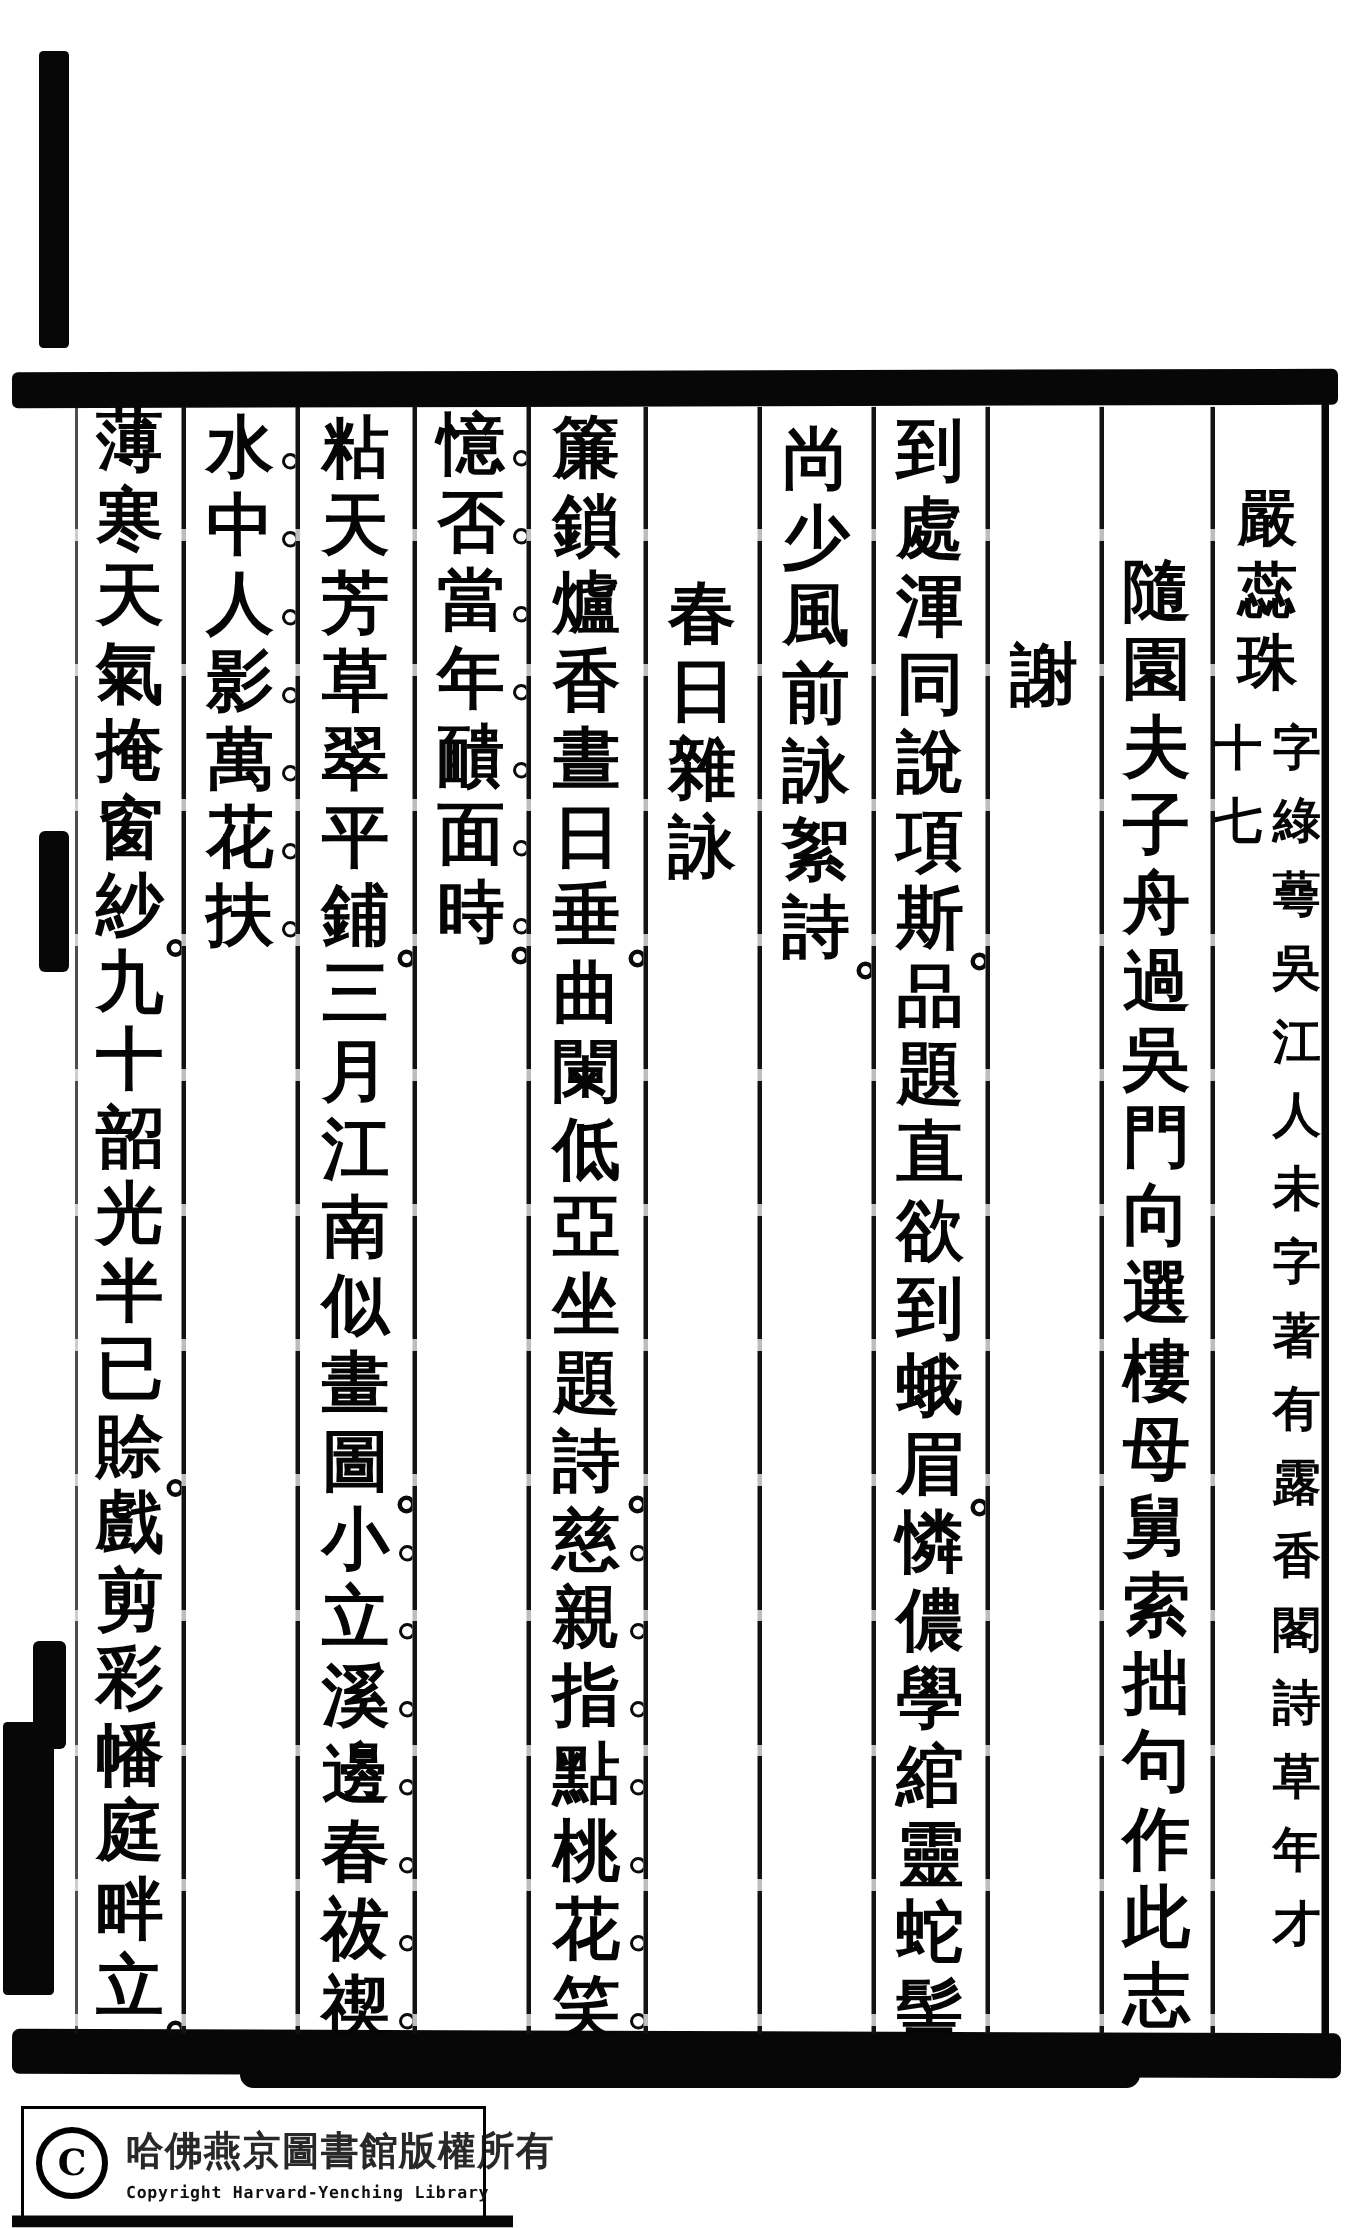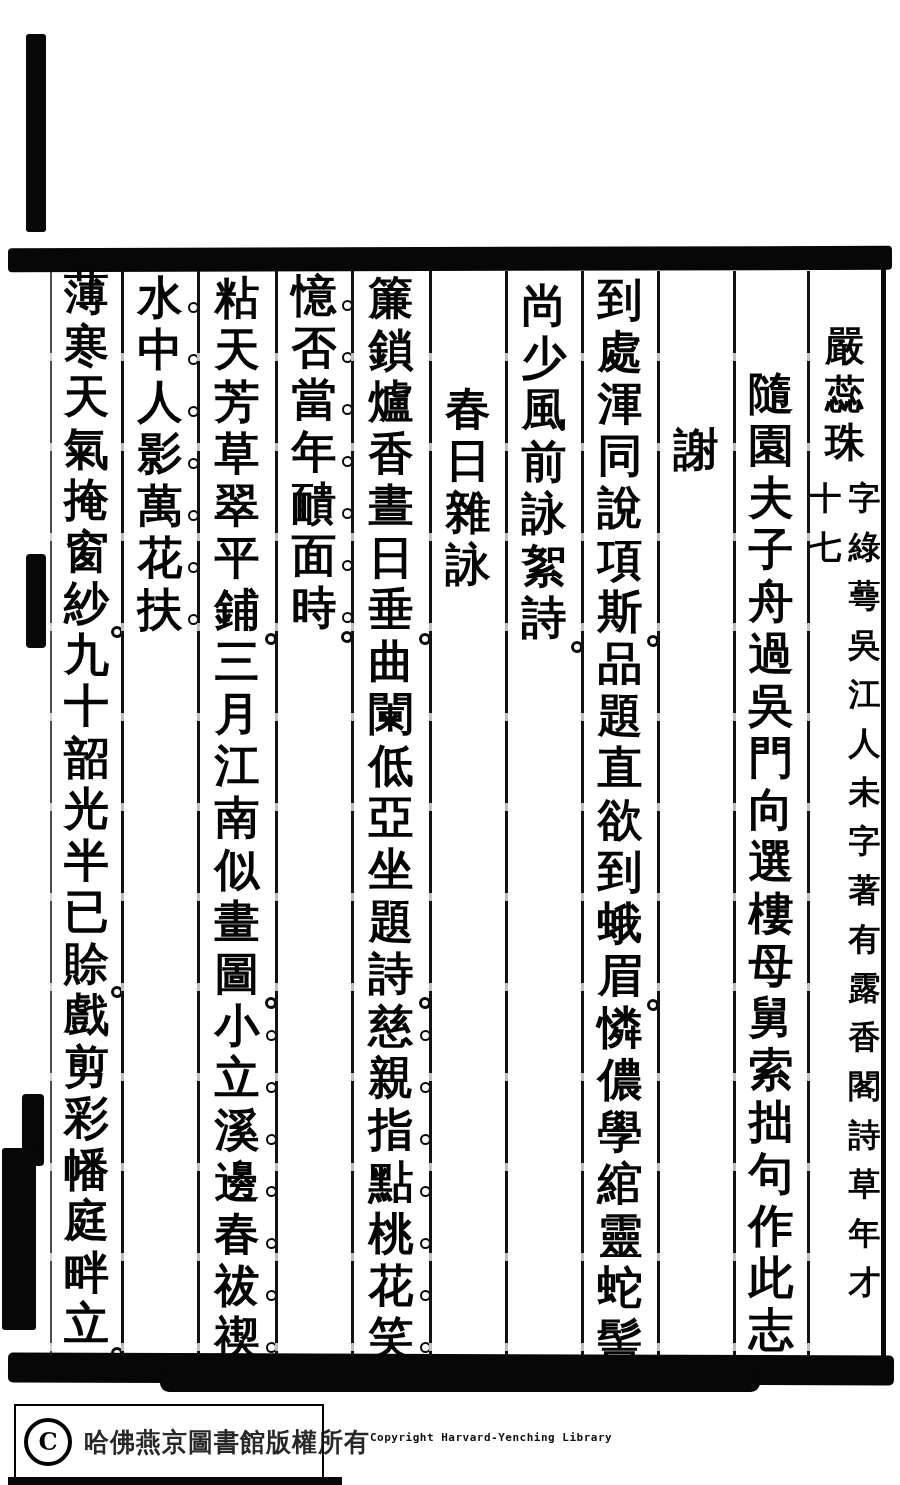--- a/index.html
+++ b/index.html
@@ -34,21 +34,21 @@
   .stamp{
     position:absolute;left:14px;top:1404px;width:310px;height:76px;
     border:2px solid #000;box-sizing:border-box;background:#fff;
     display:flex;align-items:center;padding:0 8px;gap:12px;
   }
   .stamp-circle{
     width:40px;height:40px;border:4px solid #000;border-radius:50%;flex:0 0 auto;
     display:flex;align-items:center;justify-content:center;
     font-size:24px;font-weight:700;line-height:1;
   }
-  .stamp-texts{display:flex;flex-direction:row;}
+  .stamp-texts{display:flex;flex-direction:column;}
   .stamp-cn{
     font-size:25px;font-weight:700;letter-spacing:1px;color:#111;
     white-space:nowrap;transform:scaleY(1.05);opacity:.9;
   }
   .stamp-en{
     font-family:"DejaVu Sans Mono","Liberation Mono",monospace;
     font-size:11px;font-weight:700;letter-spacing:.5px;margin-top:5px;color:#111;
     white-space:nowrap;
   }
 </style>

